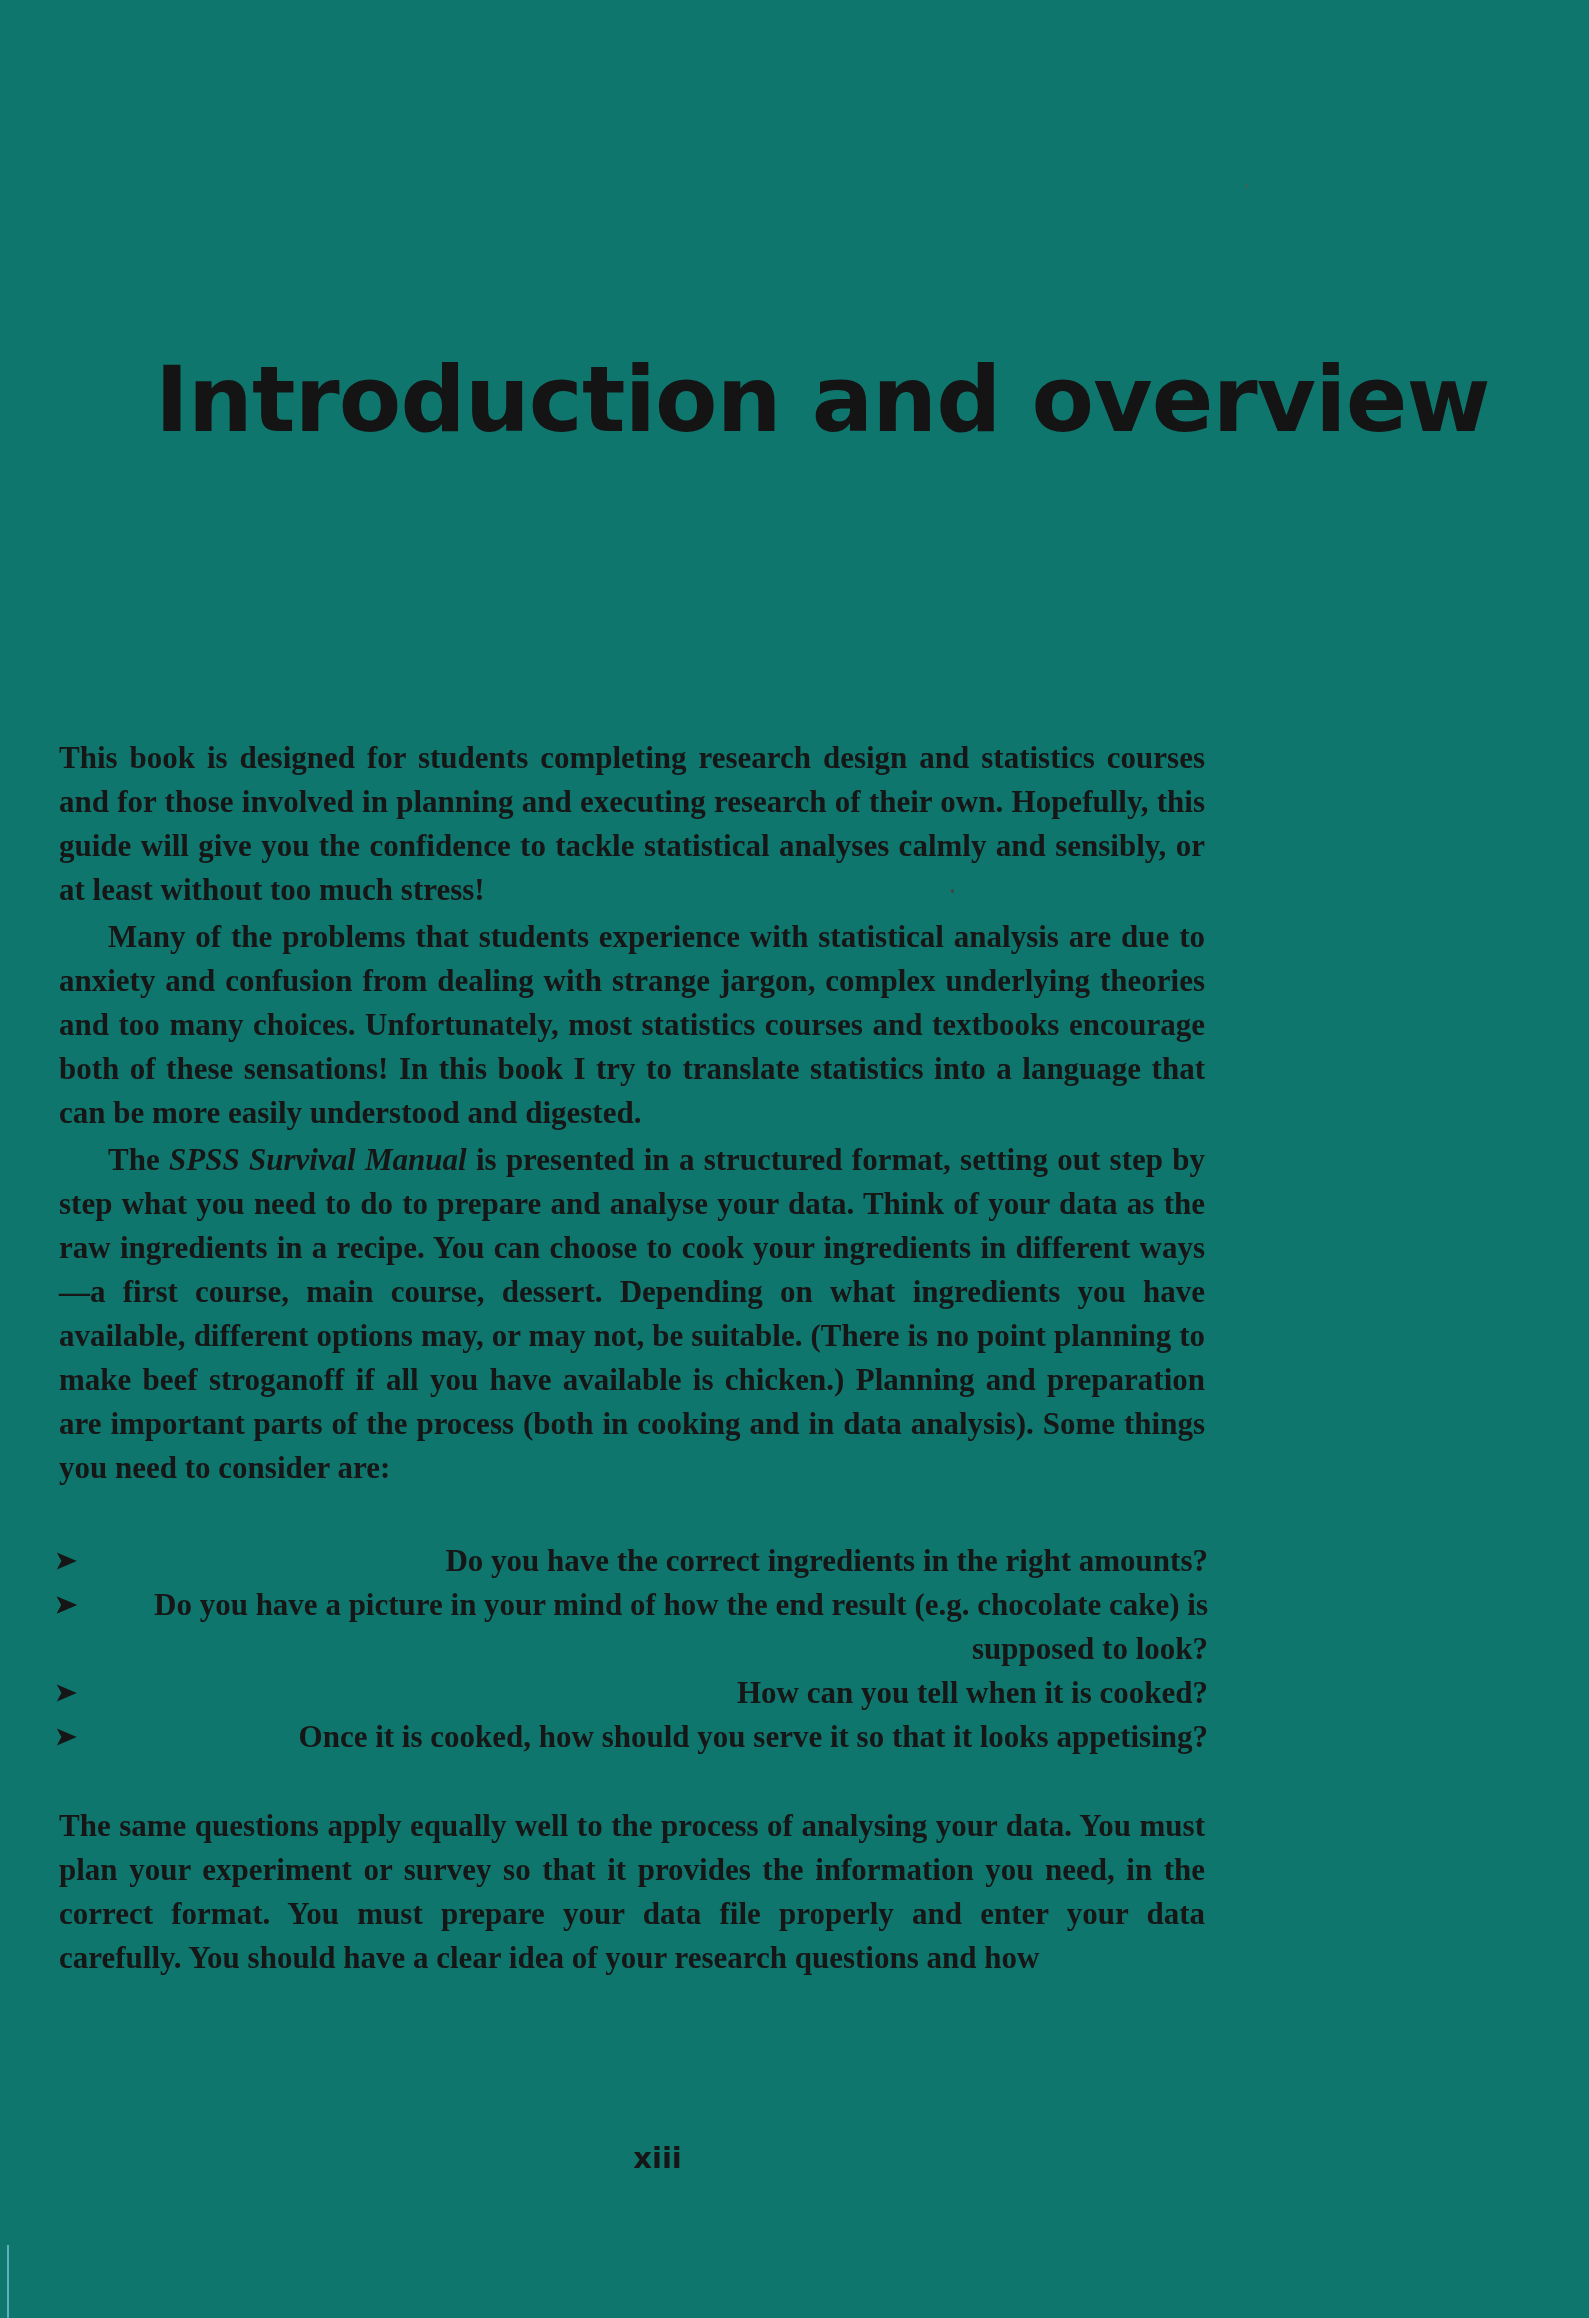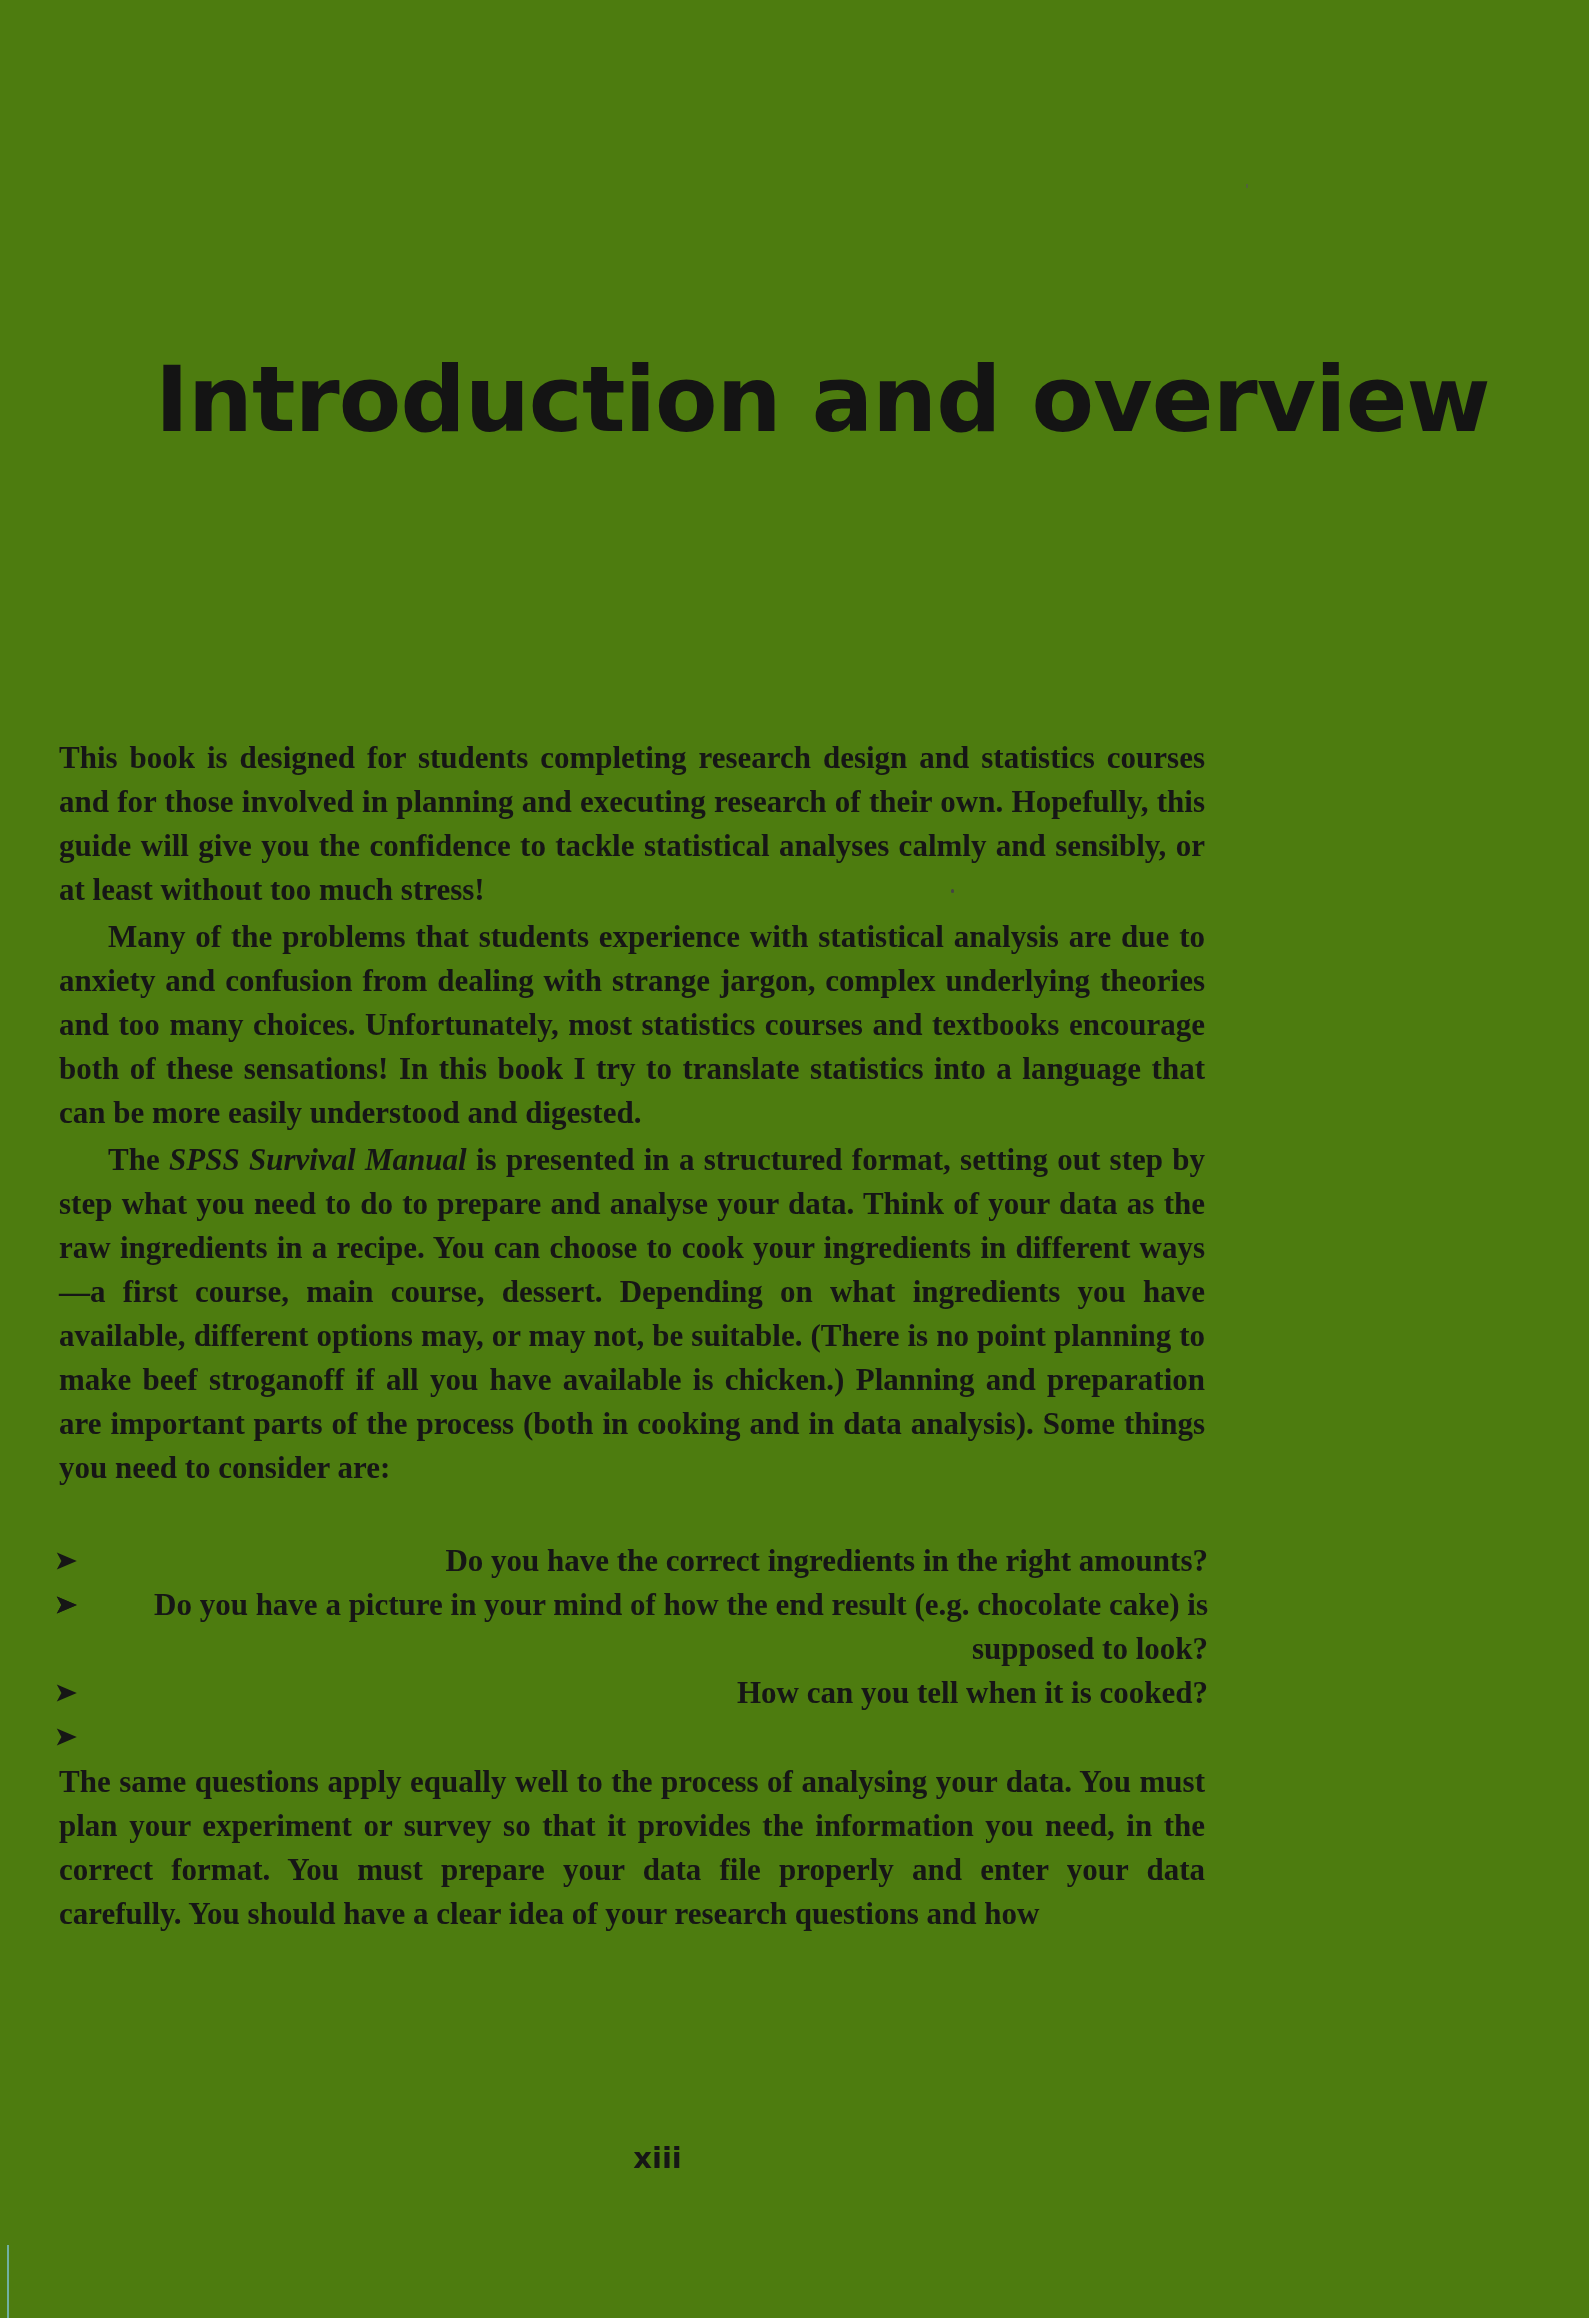--- a/index.html
+++ b/index.html
@@ -12,21 +12,21 @@
     height: 2319px;
     position: relative;
     overflow: hidden;
     color: #111111;
   }
   .page {
     position: absolute;
     left: 0; top: 0;
     width: 1589px;
     height: 2319px;
-    background: #4d7c0f;
+    background: #0f766e;
   }
   .chapter-title {
     position: absolute;
     left: 155px;
     top: 346px;
     margin: 0;
     font-family: "DejaVu Sans", sans-serif;
     font-weight: bold;
     font-size: 91px;
     line-height: 108px;
@@ -152,20 +152,21 @@
       <li>
         <svg class="bullet-marker" viewBox="0 0 28 26">
             <path d="M1 2 L27 13 L1 24 L7 13 Z" fill="#161616"></path>
           </svg>
         <span>How can you tell when it is cooked?</span>
       </li>
       <li>
         <svg class="bullet-marker" viewBox="0 0 28 26">
             <path d="M1 2 L27 13 L1 24 L7 13 Z" fill="#161616"></path>
           </svg>
+        <span>Once it is cooked, how should you serve it so that it looks appetising?</span>
       </li>
     </ul>
 
     <p>The same questions apply equally well to the process of analysing your data. You must plan your experiment or survey so that it provides the information you need, in the correct format. You must prepare your data file properly and enter your data carefully. You should have a clear idea of your research questions and how</p>
   </div>
 
   <div class="page-number">xiii</div>
 </div>
 
 

